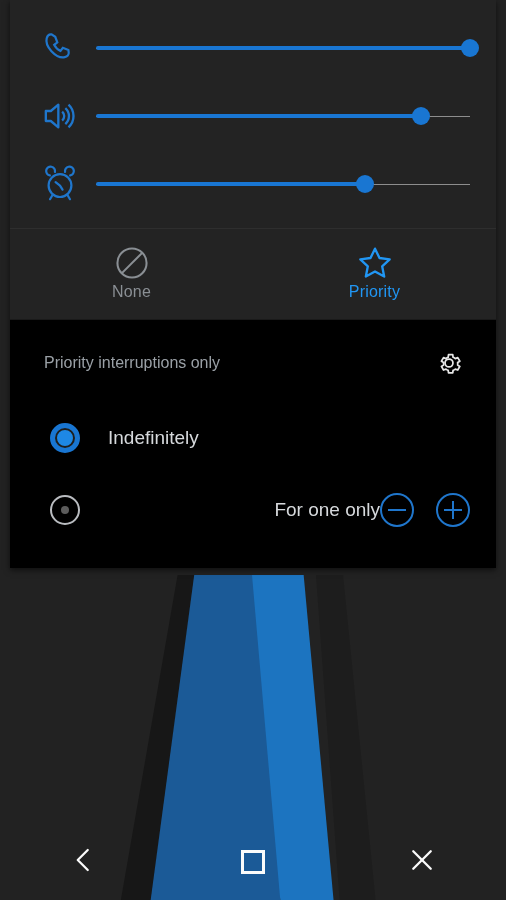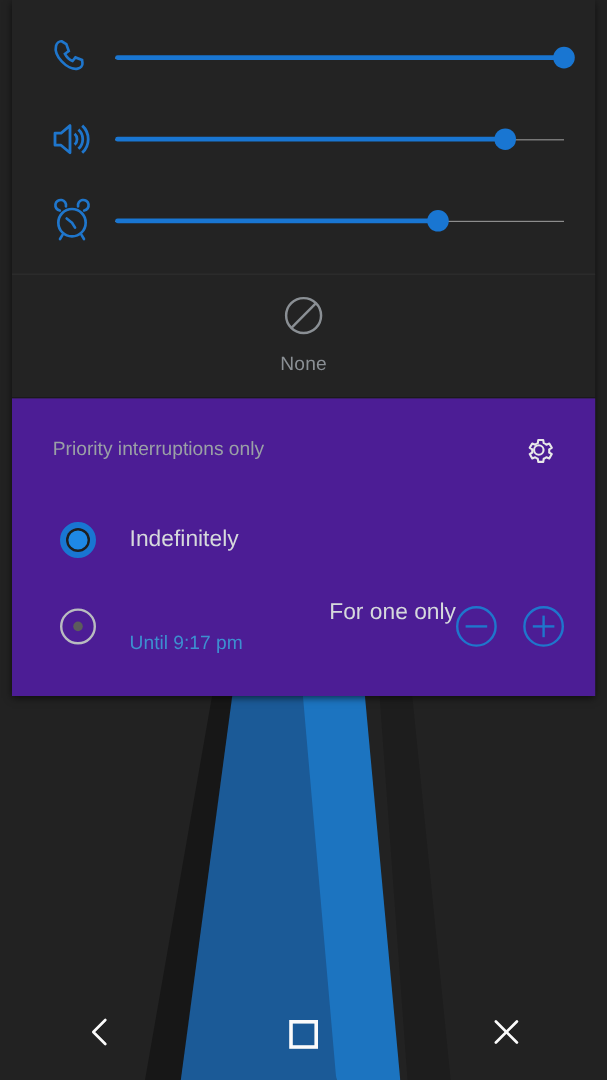--- a/index.html
+++ b/index.html
@@ -112,41 +112,40 @@
   .modes {
     display: flex;
     padding: 14px 0 18px 0;
     border-bottom: 1px solid #1a1a1a;
   }
   .mode {
     flex: 1;
     display: flex;
     flex-direction: column;
     align-items: center;
-    gap: 12px;
     cursor: pointer;
   }
   .mode .glyph {
     height: 40px;
     display: flex;
     align-items: center;
     justify-content: center;
     color: #8a8f94;
   }
   .mode.active .glyph { color: #2196f3; }
   .mode .mode-label {
     font-size: 16px;
     color: #8a8f94;
     letter-spacing: .2px;
   }
   .mode.active .mode-label { color: #2196f3; }
 
   
   .detail {
-    background: #4c1d95;
+    background: #000000;
     padding: 0 0 22px 0;
   }
   .detail-header {
     display: flex;
     align-items: center;
     justify-content: space-between;
     padding: 26px 30px 22px 34px;
   }
   .detail-title {
     font-size: 16px;
@@ -327,20 +326,28 @@
       <div class="mode">
         <span class="glyph">
           <svg width="38" height="38" viewBox="0 0 24 24" fill="none" stroke="currentColor" stroke-width="1.3">
             <circle cx="12" cy="12" r="9.2"></circle>
             <line x1="5.6" y1="18.4" x2="18.4" y2="5.6"></line>
           </svg>
         </span>
         <span class="mode-label">None</span>
       </div>
 
+      <div class="mode active">
+        <span class="glyph">
+          <svg width="40" height="40" viewBox="0 0 24 24" fill="none" stroke="currentColor" stroke-width="1.4" stroke-linejoin="round">
+            <path d="M12 3.4 l2.7 5.6 6.1 .8 -4.5 4.2 1.2 6.1 -5.5 -3 -5.5 3 1.2 -6.1 -4.5 -4.2 6.1 -.8 z"></path>
+          </svg>
+        </span>
+        <span class="mode-label">Priority</span>
+      </div>
 
 
     </div>
 
     <div class="detail">
 
       <div class="detail-header">
         <span class="detail-title">Priority interruptions only</span>
         <span class="gear-btn">
           <svg width="28" height="28" viewBox="0 0 24 24" fill="none" stroke="currentColor" stroke-width="1.5" stroke-linejoin="round">
@@ -358,21 +365,20 @@
           <span class="opt-title">Indefinitely</span>
         </span>
       </div>
 
       <div class="opt-row">
         <span class="radio off">
           <span class="inner"></span>
         </span>
         <span class="opt-text">
           <div class="opt-title">For one only</div>
-          <div class="opt-sub">Until 9:17 pm</div>
         </span>
         <span class="steppers">
           <span class="step-btn minus"></span>
           <span class="step-btn plus"></span>
         </span>
       </div>
 
     </div>
   </div>
 

